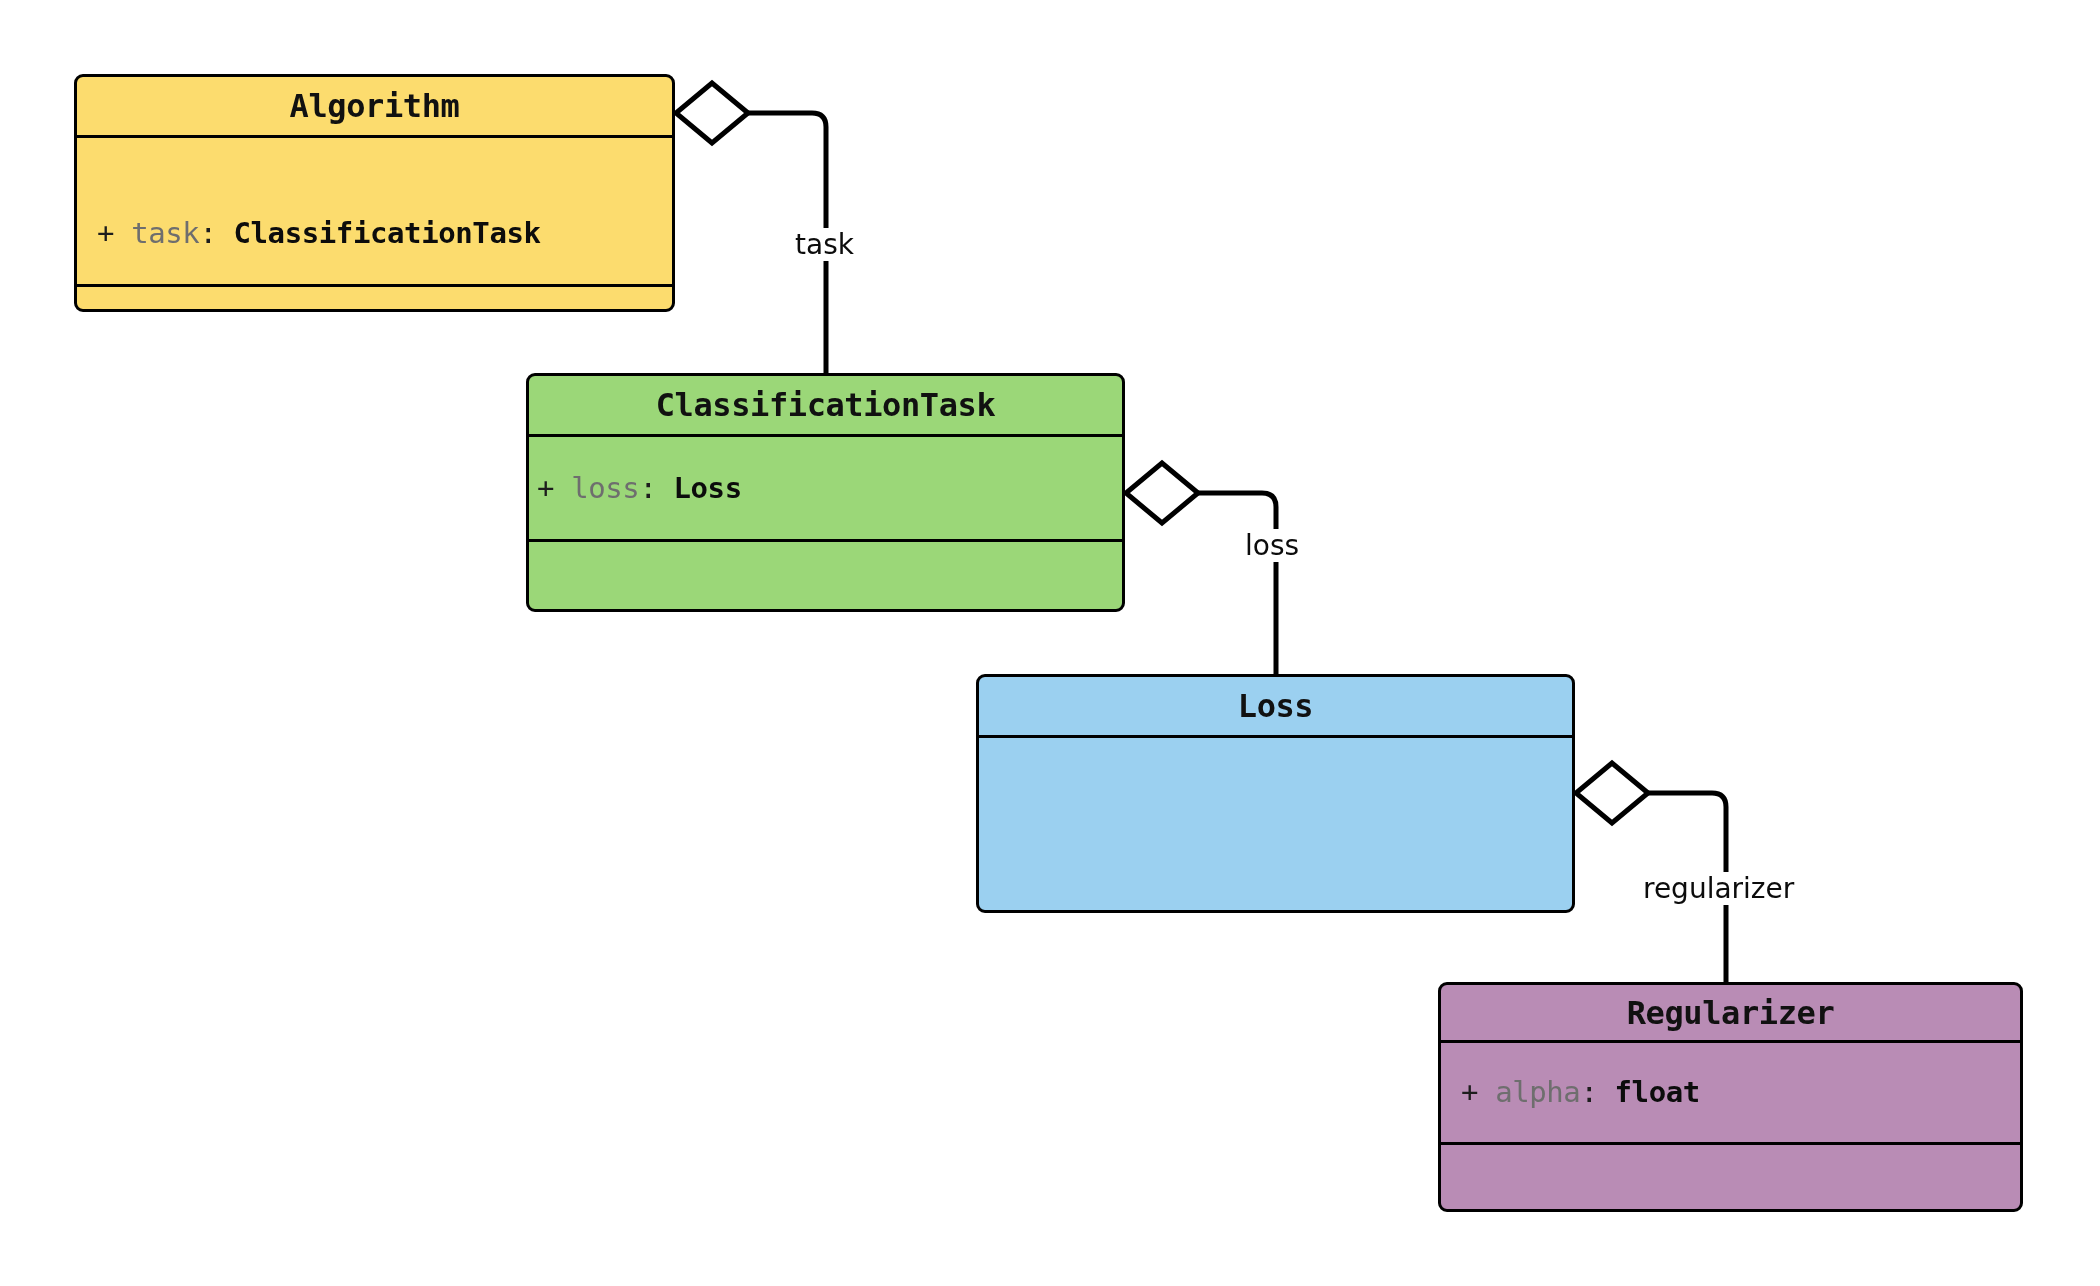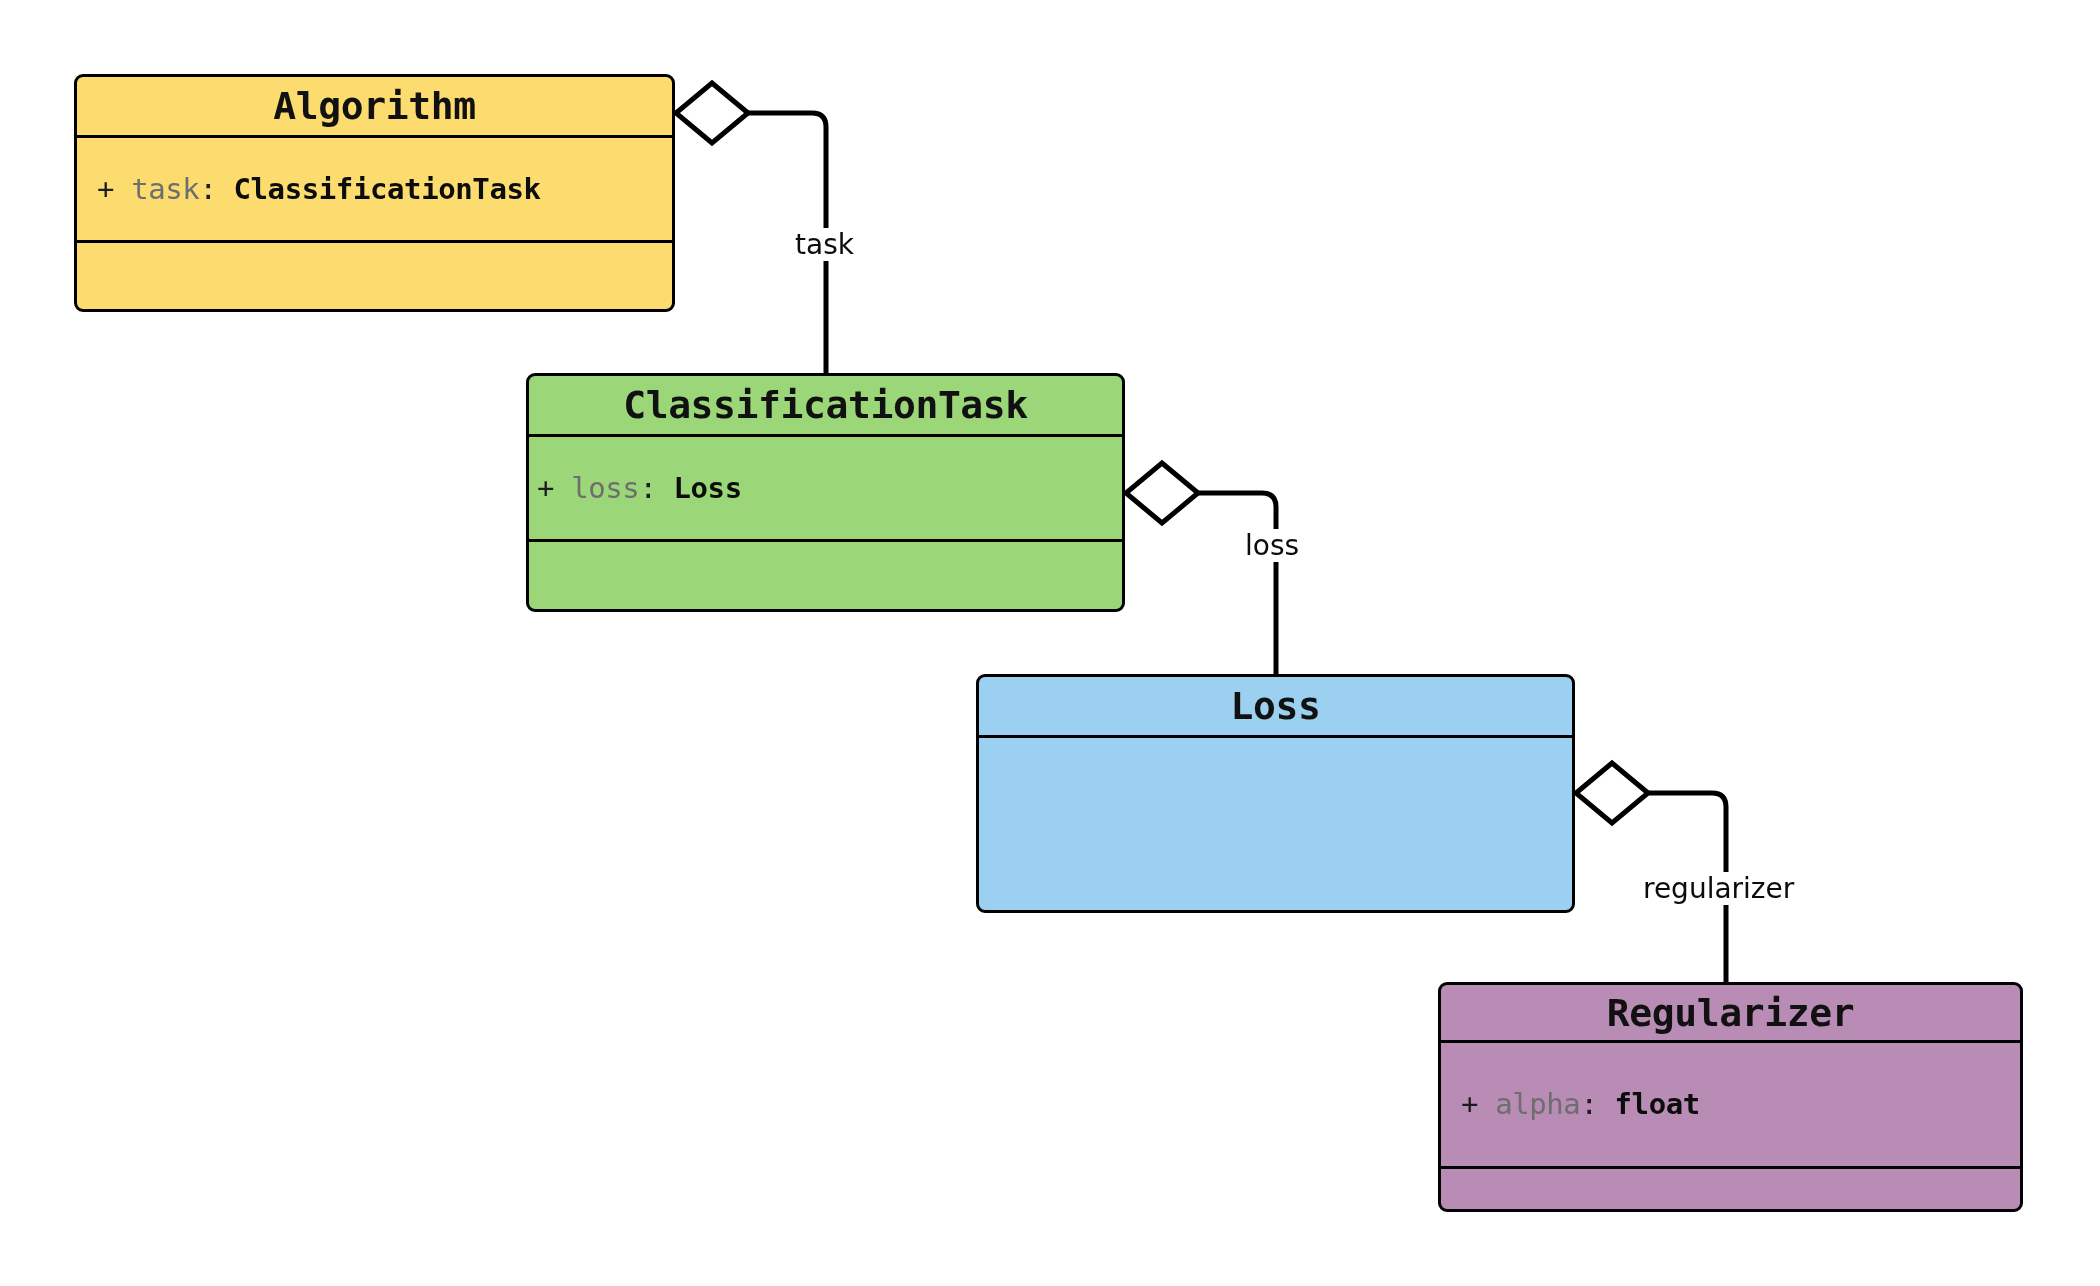--- a/index.html
+++ b/index.html
@@ -32,21 +32,21 @@
     border-radius: 9px;
     overflow: hidden;
     display: flex;
     flex-direction: column;
   }
   .uml-title {
     box-sizing: border-box;
     text-align: center;
     font-family: "DejaVu Sans Mono", monospace;
     font-weight: bold;
-    font-size: 38px;
+    font-size: 32px;
     color: #111111;
     border-bottom: 3px solid #000000;
     display: flex;
     align-items: center;
     justify-content: center;
     letter-spacing: -0.4px;
   }
   .uml-attrs {
     box-sizing: border-box;
     border-bottom: 3px solid #000000;
@@ -81,42 +81,42 @@
   .uml-methods {
     flex: 1 1 auto;
   }
 
   
   #box-algorithm {
     left: 74px;  top: 74px;  width: 601px;  height: 238px;
     background: #FCDC6E;
   }
   #box-algorithm .uml-title  { height: 61px; }
-  #box-algorithm .uml-attrs  { height: 105px; }
+  #box-algorithm .uml-attrs  { height: 105px; margin-top: 44px; }
 
   #box-classificationtask {
     left: 526px; top: 373px; width: 599px; height: 239px;
     background: #9BD778;
   }
   #box-classificationtask .uml-title { height: 61px; }
   #box-classificationtask .uml-attrs { height: 105px; padding-left: 8px; }
 
   #box-loss {
     left: 976px; top: 674px; width: 599px; height: 239px;
     background: #9BD0F0;
   }
   #box-loss .uml-title { height: 61px; }
   #box-loss .uml-attrs { height: 105px; }
 
   #box-regularizer {
     left: 1438px; top: 982px; width: 585px; height: 230px;
     background: #B98CB5;
   }
   #box-regularizer .uml-title { height: 58px; }
-  #box-regularizer .uml-attrs { height: 126px; justify-content: center; }
+  #box-regularizer .uml-attrs { height: 102px; justify-content: center; }
 
   .edge-label {
     position: absolute;
     font-family: "DejaVu Sans", sans-serif;
     font-size: 28px;
     color: #0c0c0c;
     background: #ffffff;
     padding: 2px 5px;
     white-space: nowrap;
     line-height: 1.05;

